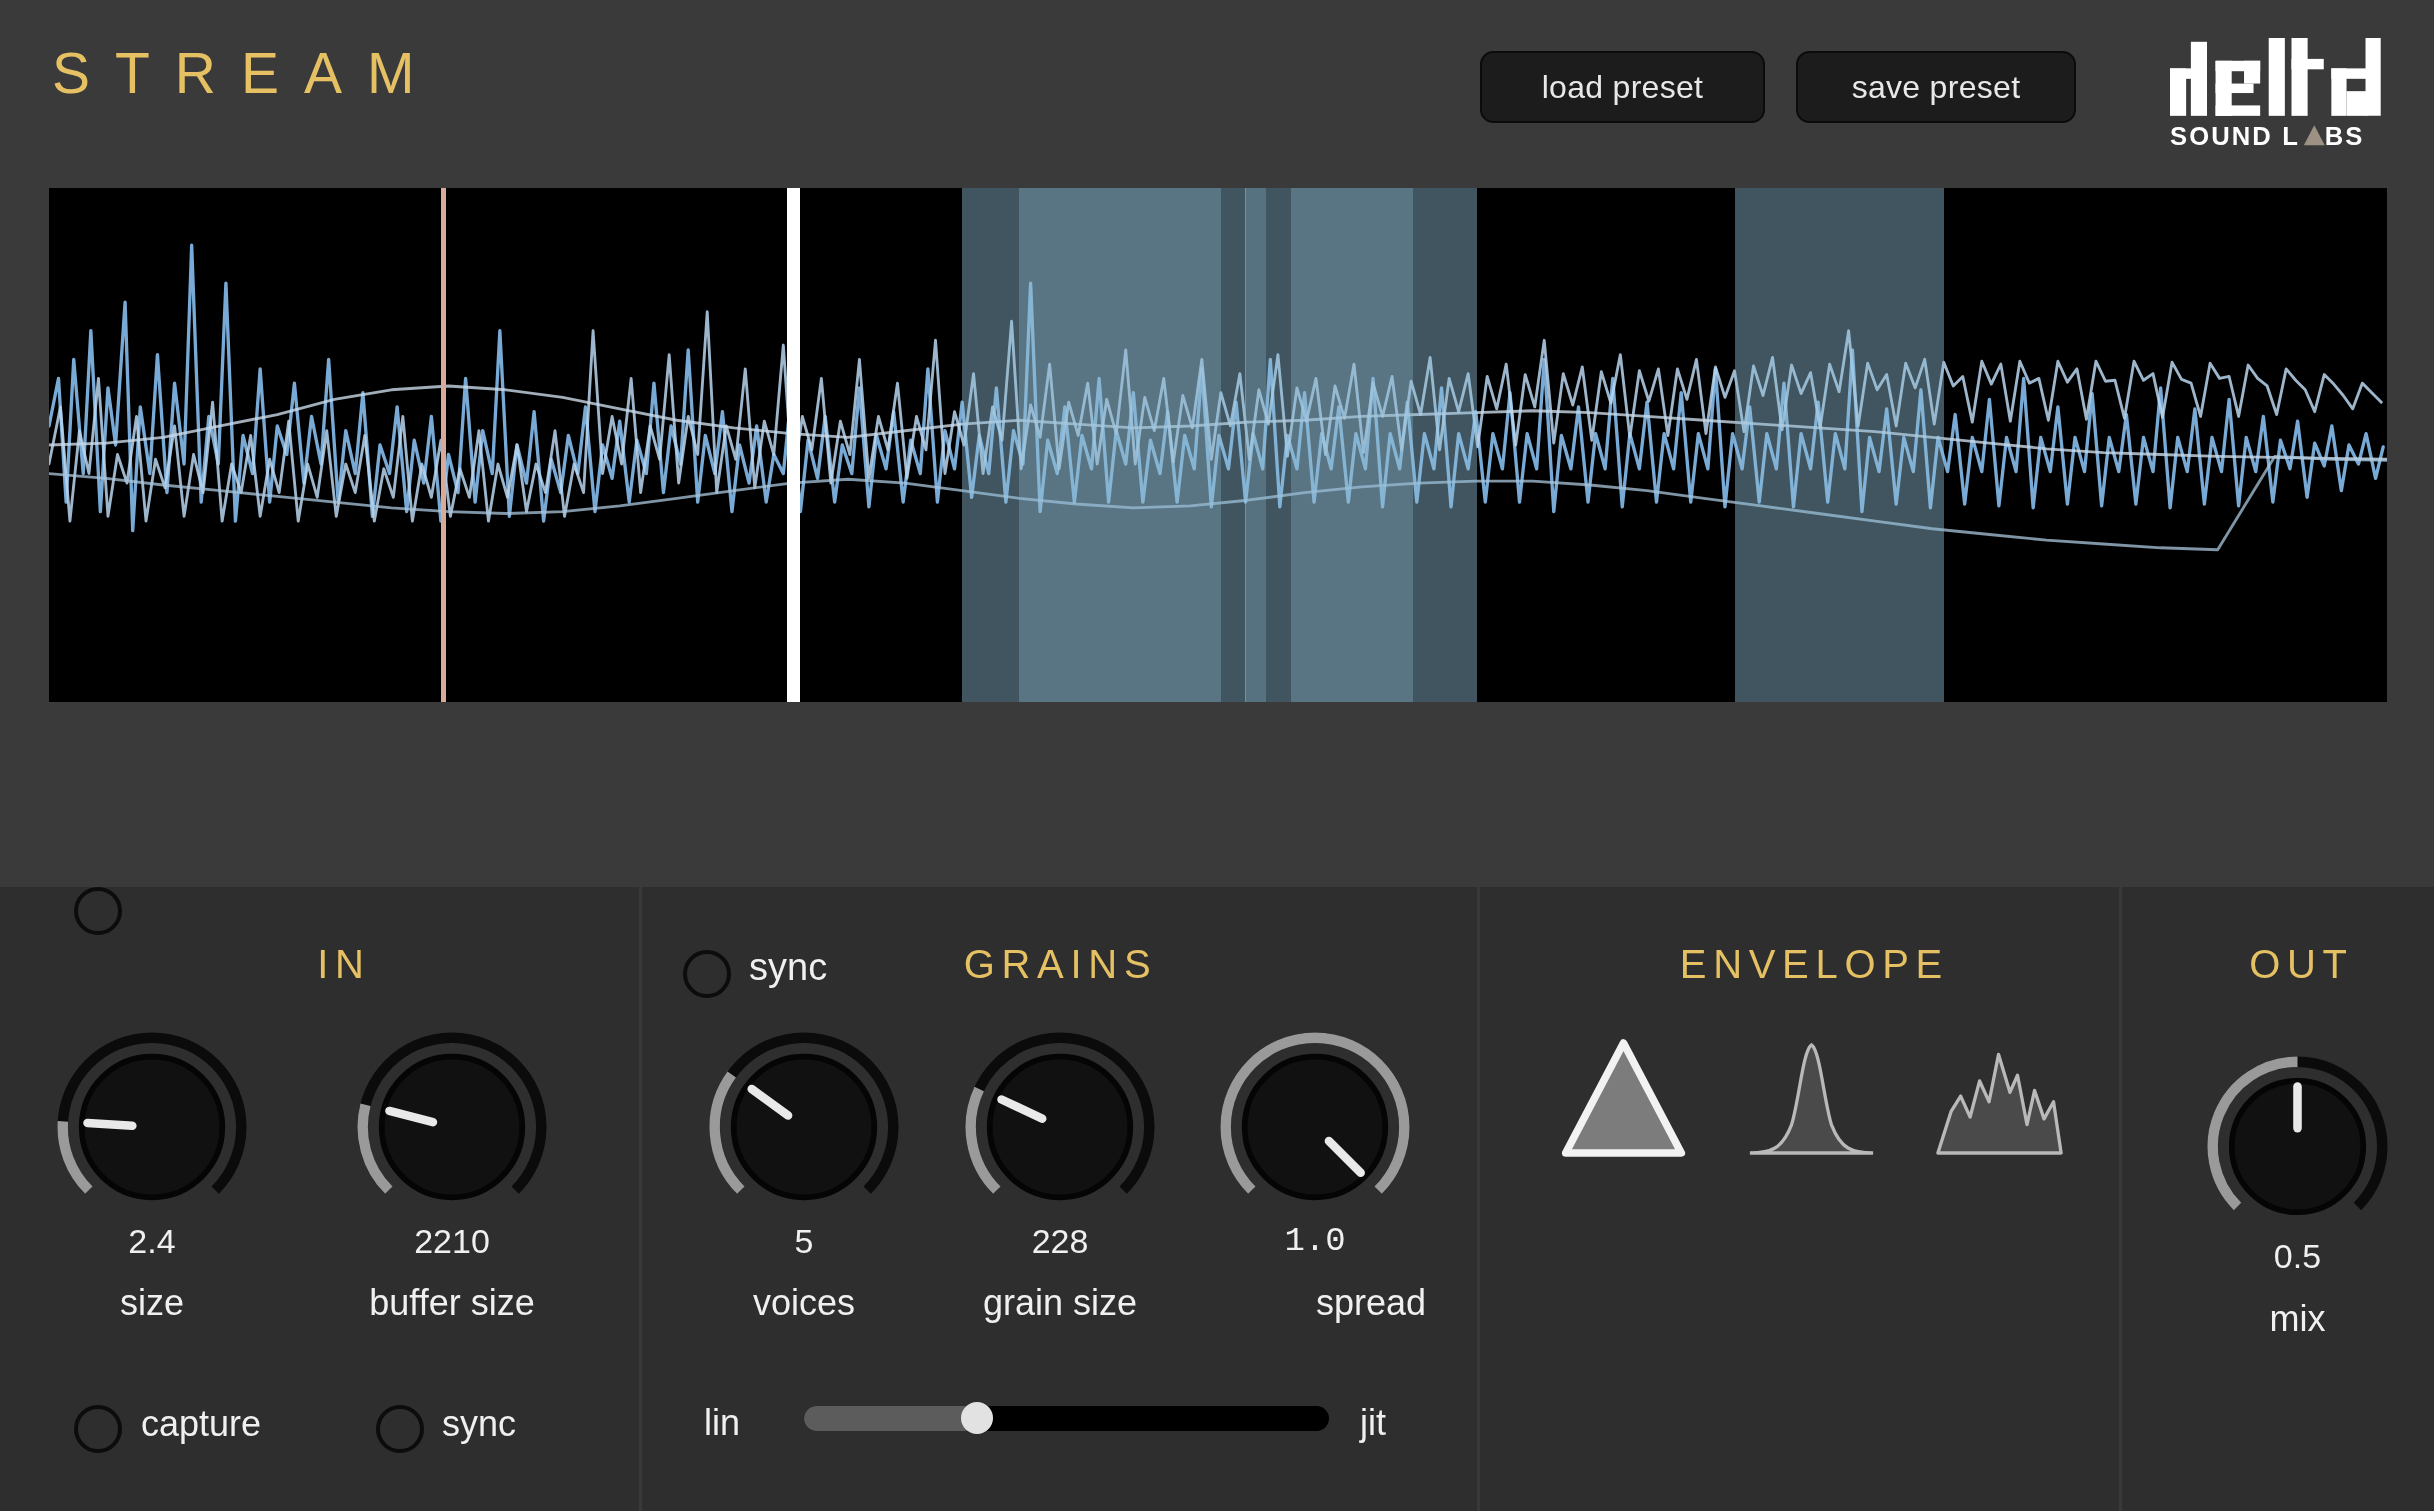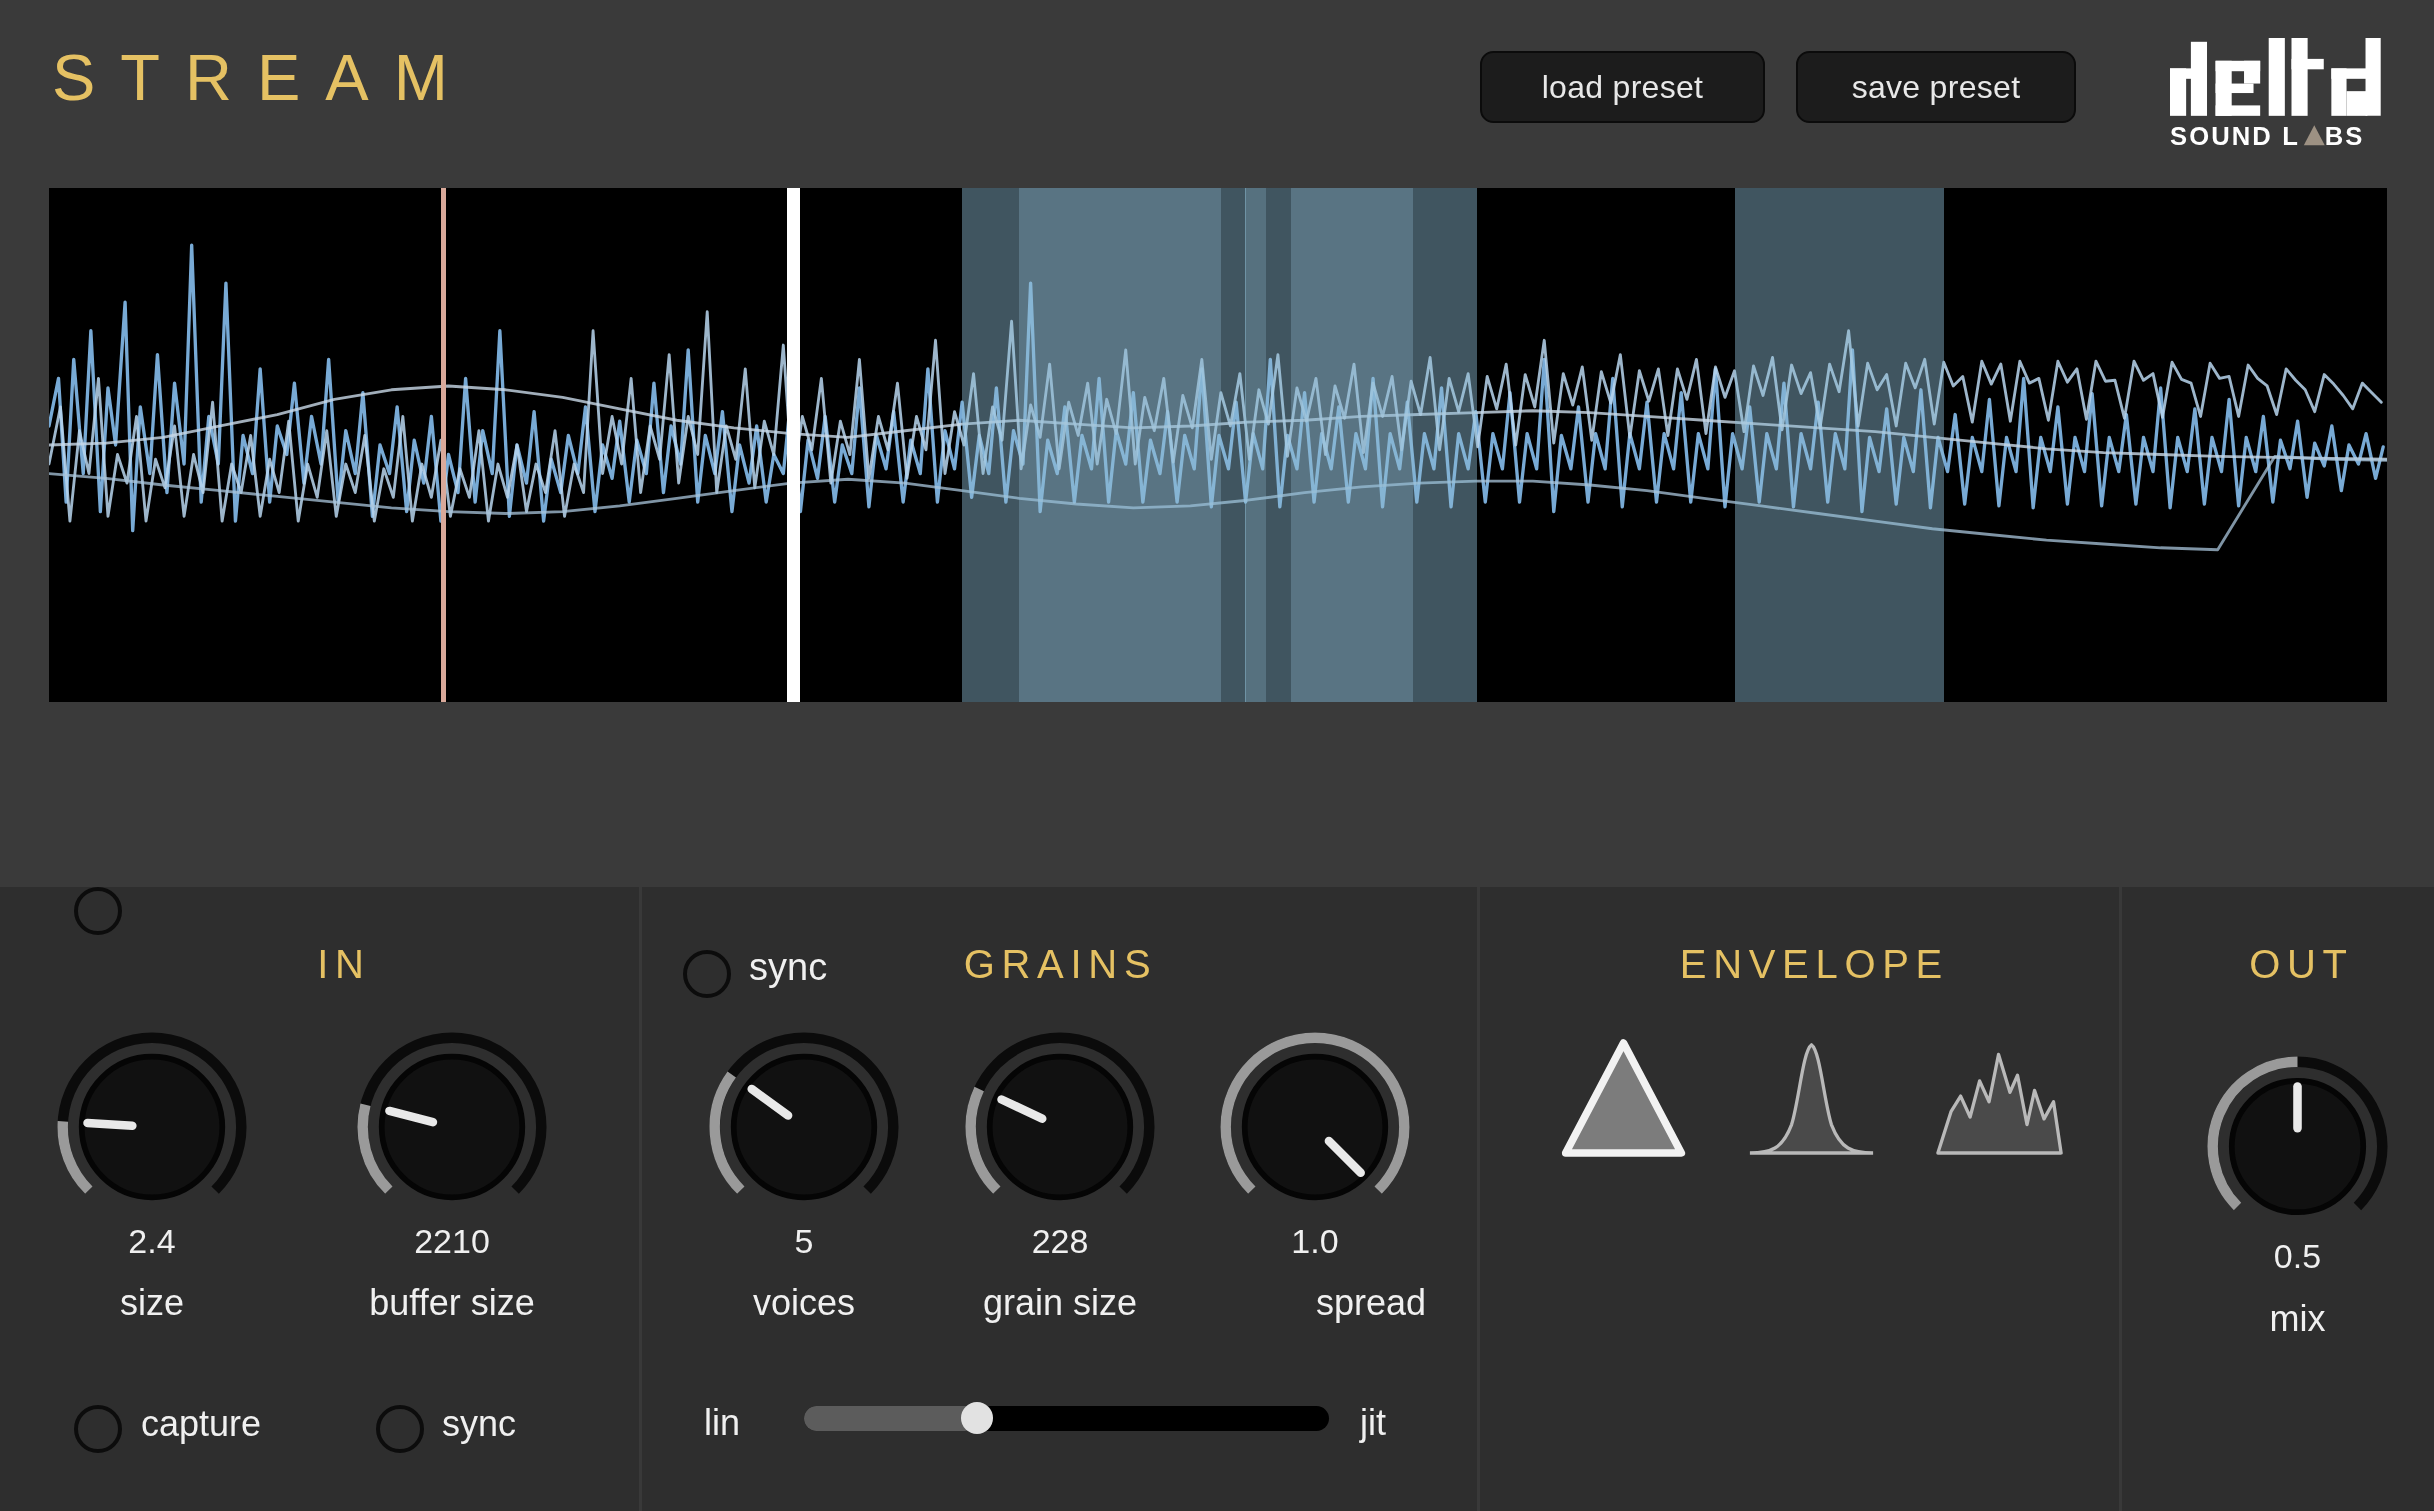--- a/index.html
+++ b/index.html
@@ -10,21 +10,21 @@
     overflow: hidden;
   }
 
   #app { position: relative; width: 2435px; height: 1511px; background: #3a3a3a; }
 
   
   #header { position: absolute; left: 0; top: 0; width: 2435px; height: 177px; background: #3a3a3a; }
 
   #title {
     position: absolute; left: 52px; top: 40px;
-    font-size: 65px; letter-spacing: 25px; font-weight: 400;
+    font-size: 57px; letter-spacing: 25px; font-weight: 400;
     color: #e5c163; white-space: nowrap;
   }
 
   .preset-btn {
     position: absolute; top: 51px; height: 72px;
     background: #1c1c1c; border: 2.9px solid #0b0b0b; border-radius: 13.3px;
     color: #e8e8e8; font-size: 32px; letter-spacing: 0.3px;
     display: flex; align-items: center; justify-content: center;
     cursor: pointer;
   }
@@ -354,21 +354,21 @@
 
     <div class="knob" id="knob-spread" style="left:1220px; top:145px; width:190px; height:190px;">
         <svg width="190" height="190" viewBox="0 0 200 200">
           <path d="M33.53,166.47 A94,94 0 1 1 166.47,166.47" fill="none" stroke="#0b0b0b" stroke-width="11" stroke-linecap="butt"></path>
           <path d="M33.53,166.47 A94,94 0 1 1 166.47,166.47" fill="none" stroke="#9a9a9a" stroke-width="11" stroke-linecap="butt"></path>
           <circle cx="100" cy="100" r="74" fill="#111111"></circle>
           <circle cx="100" cy="100" r="74" fill="none" stroke="#050505" stroke-width="6"></circle>
           <line x1="114.65" y1="114.65" x2="148.08" y2="148.08" stroke="#e9e9e9" stroke-width="9" stroke-linecap="round"></line>
         </svg>
       </div>
-    <div class="knob-val" style="left:1220px; top:335px; width:190px;">1.0</div>
+    <div class="knob-val" style="left:1220px; top:335px; width:190px;font-family:Liberation Mono, monospace;">1.0</div>
     <div class="knob-lbl" style="left:1276px; top:395px; width:190px;">spread</div>
 
     <div class="slider-end" style="left:704px; top:515px;">lin</div>
     <div class="slider-end" style="left:1360px; top:515px;">jit</div>
 
     <div class="section-title" style="left:1645px; top:55px; width:304px; text-align:right;">ENVELOPE</div>
 
     <div class="env-shape" style="left:1560px; top:150px;">
       <svg width="127" height="122" viewBox="0 0 134 128">
         <polygon points="67,6 128,122 6,122" fill="#7c7c7c" stroke="#f2f2f2" stroke-width="8" stroke-linejoin="round"></polygon>

